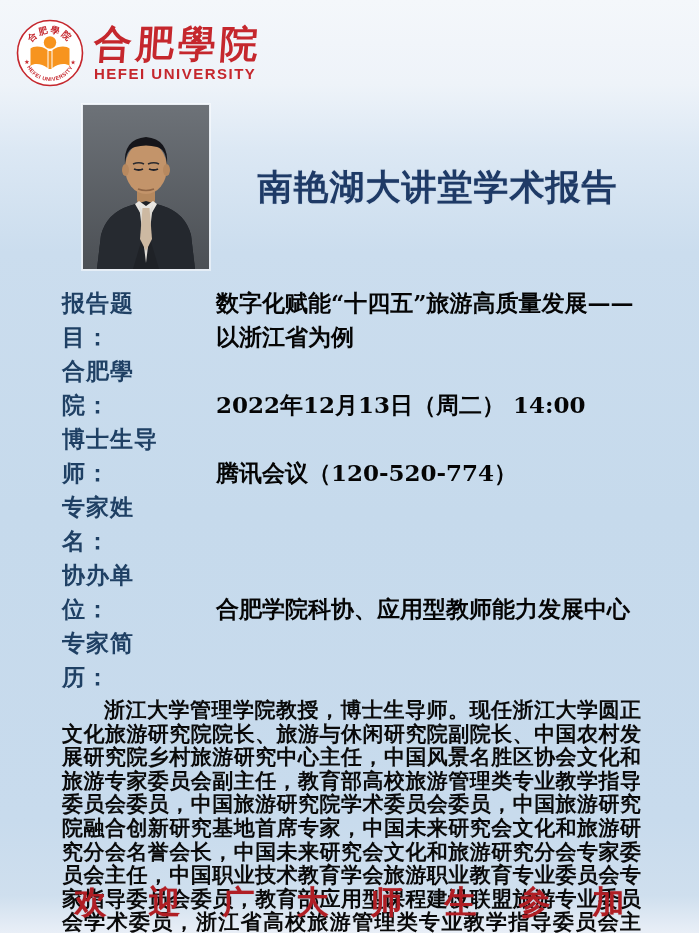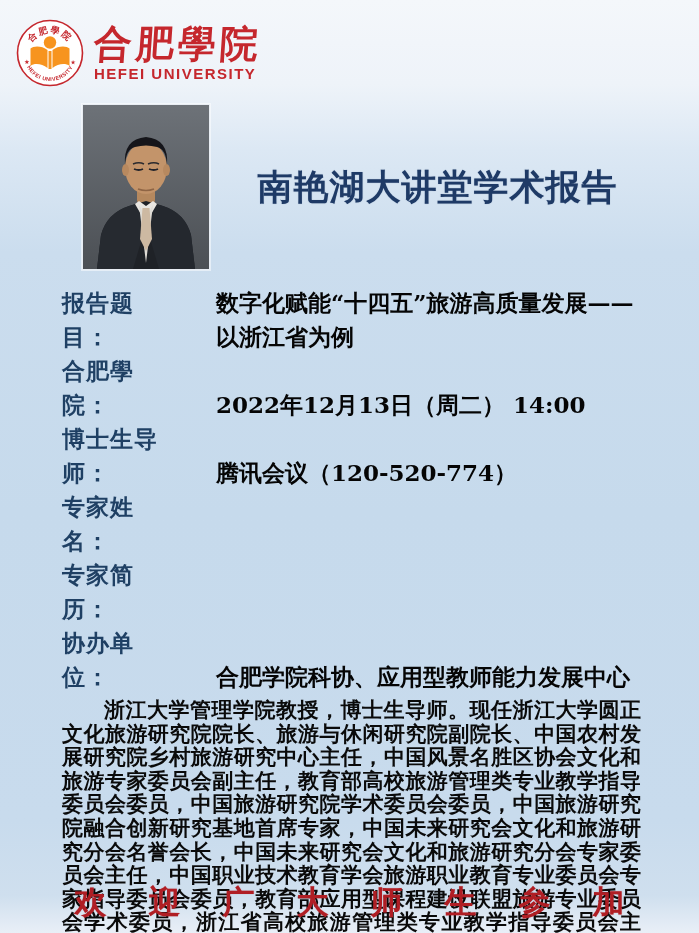--- a/index.html
+++ b/index.html
@@ -152,26 +152,26 @@
       <span class="val">2022年12月13日（周二） 14:00</span>
     </div>
     <div class="row">
       <span class="lbl">博士生导师：</span>
       <span class="val">腾讯会议（120-520-774）</span>
     </div>
     <div class="row">
       <span class="lbl">专家姓名：</span>
     </div>
     <div class="row">
+      <span class="lbl">协办单位：</span>
+      <span class="val">合肥学院科协、应用型教师能力发展中心</span>
+    </div>
+    <div class="row">
       <span class="lbl">专家简历：</span>
       <span class="val"></span>
-    </div>
-    <div class="row">
-      <span class="lbl">协办单位：</span>
-      <span class="val">合肥学院科协、应用型教师能力发展中心</span>
     </div>
   </div>
 
   <div class="bio">浙江大学管理学院教授，博士生导师。现任浙江大学圆正文化旅游研究院院长、旅游与休闲研究院副院长、中国农村发展研究院乡村旅游研究中心主任，中国风景名胜区协会文化和旅游专家委员会副主任，教育部高校旅游管理类专业教学指导委员会委员，中国旅游研究院学术委员会委员，中国旅游研究院融合创新研究基地首席专家，中国未来研究会文化和旅游研究分会名誉会长，中国未来研究会文化和旅游研究分会专家委员会主任，中国职业技术教育学会旅游职业教育专业委员会专家指导委员会委员，教育部应用型课程建设联盟旅游专业委员会学术委员，浙江省高校旅游管理类专业教学指导委员会主任，浙江省休闲学会副会长，浙江省旅游协会旅游规划分会会长。主持国家社科基金重点项目、国家自科基金、国家科技支撑计划课题、教育部社科项目等纵向及地方横向课题百余项。《旅游学刊》编委。出版《东西部比较视野下的乡村旅游发展研究》等著作十余部。在《旅游学刊》《地理科学》《数量经济与技术经济研究》、International Journal of Hospitality Management等发表论文近百篇。</div>
 
   <div class="footer">
     <span>欢迎广大师生参加</span>
   </div>
 
 </div>

